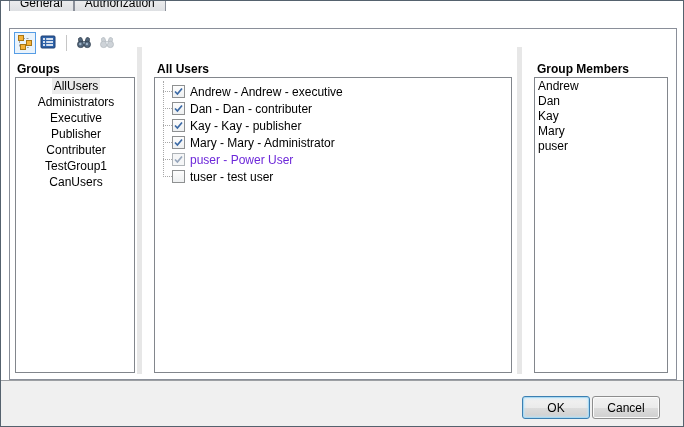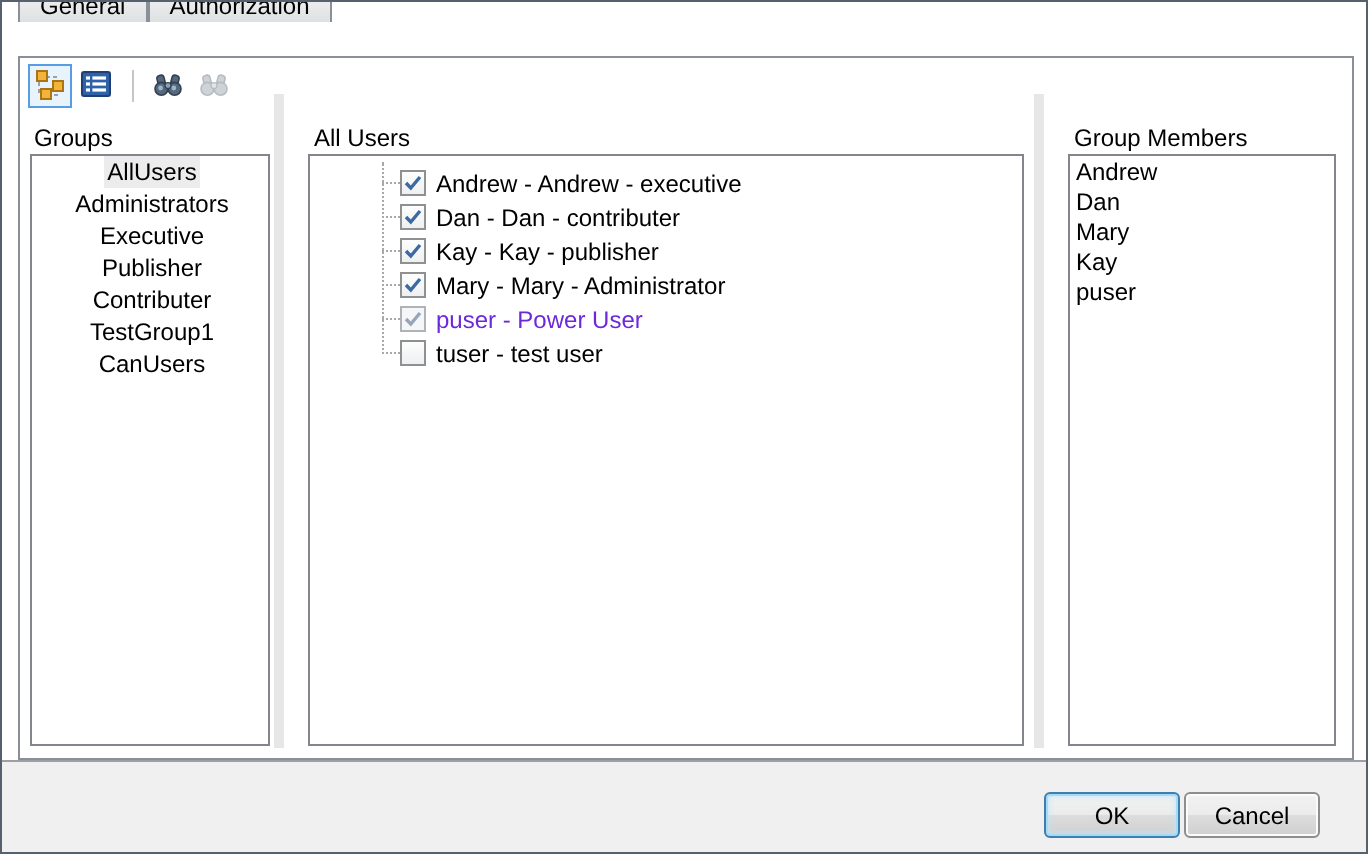--- a/index.html
+++ b/index.html
@@ -39,21 +39,21 @@
   
   .toolbar { position:absolute; left:4px; top:2px; height:24px; display:flex; align-items:center; }
   .tool-btn {
     width:22px; height:22px; display:flex; align-items:center; justify-content:center;
     border:1px solid transparent; margin-right:1px;
   }
   .tool-btn.selected { border:1px solid #569de5; background:#e9f3fc; }
   .tool-sep { width:1px; height:16px; background:#c6c6c6; margin:0 6px; }
 
   
-  .panel-label { position:absolute; top:33px; white-space:nowrap; }
+  .panel-label { position:absolute; top:33px; white-space:nowrap;font-weight:bold; }
   .listbox {
     position:absolute; top:48px; height:296px;
     border:1px solid #82868c; background:#fff; overflow:hidden;
   }
   .panel-divider {
     position:absolute; top:18px; height:327px; width:5px; background:#e7e7e7;
   }
 
   .lb-row { height:16px; line-height:16px; padding-left:2px; white-space:nowrap;text-align:center; }
   .lb-row .lb-text { display:inline-block; padding:0 2px; }
@@ -175,21 +175,21 @@
     <div class="listbox" style="left:5px; width:120px;" id="groups-listbox">
         <div class="lb-row selected"><span class="lb-text">AllUsers</span></div>
         <div class="lb-row"><span class="lb-text">Administrators</span></div>
         <div class="lb-row"><span class="lb-text">Executive</span></div>
         <div class="lb-row"><span class="lb-text">Publisher</span></div>
         <div class="lb-row"><span class="lb-text">Contributer</span></div>
         <div class="lb-row"><span class="lb-text">TestGroup1</span></div>
         <div class="lb-row"><span class="lb-text">CanUsers</span></div>
       </div>
 
-    <div class="listbox" style="left:144px; width:358px;padding-left:28px;">
+    <div class="listbox" style="left:144px; width:358px;">
       <div class="tree" id="all-users-tree">
         <div class="tree-vline"></div>
       <div class="tree-row">
             <span class="tree-stub"></span>
             <span class="cb checked">
               <svg width="11" height="11" viewBox="0 0 11 11">
                 <path d="M2 5.5 L4.4 8 L9 2.5" fill="none" stroke="#3b69a5" stroke-width="1.7"></path>
               </svg>
             </span>
             <span class="tree-label">Andrew - Andrew - executive</span>
@@ -234,22 +234,22 @@
             <span class="tree-stub"></span>
             <span class="cb"></span>
             <span class="tree-label">tuser - test user</span>
           </div>
         </div>
     </div>
 
     <div class="listbox" style="left:524px; width:134px;" id="members-listbox">
         <div class="member-row">Andrew</div>
         <div class="member-row">Dan</div>
+        <div class="member-row">Kay</div>
         <div class="member-row">Mary</div>
-        <div class="member-row">Kay</div>
         <div class="member-row">puser</div>
       </div>
   </div>
 
   <div class="content-bottom-line"></div>
 
   <div class="footer">
     <div class="btn default btn-ok">OK</div>
     <div class="btn btn-cancel">Cancel</div>
   </div>

